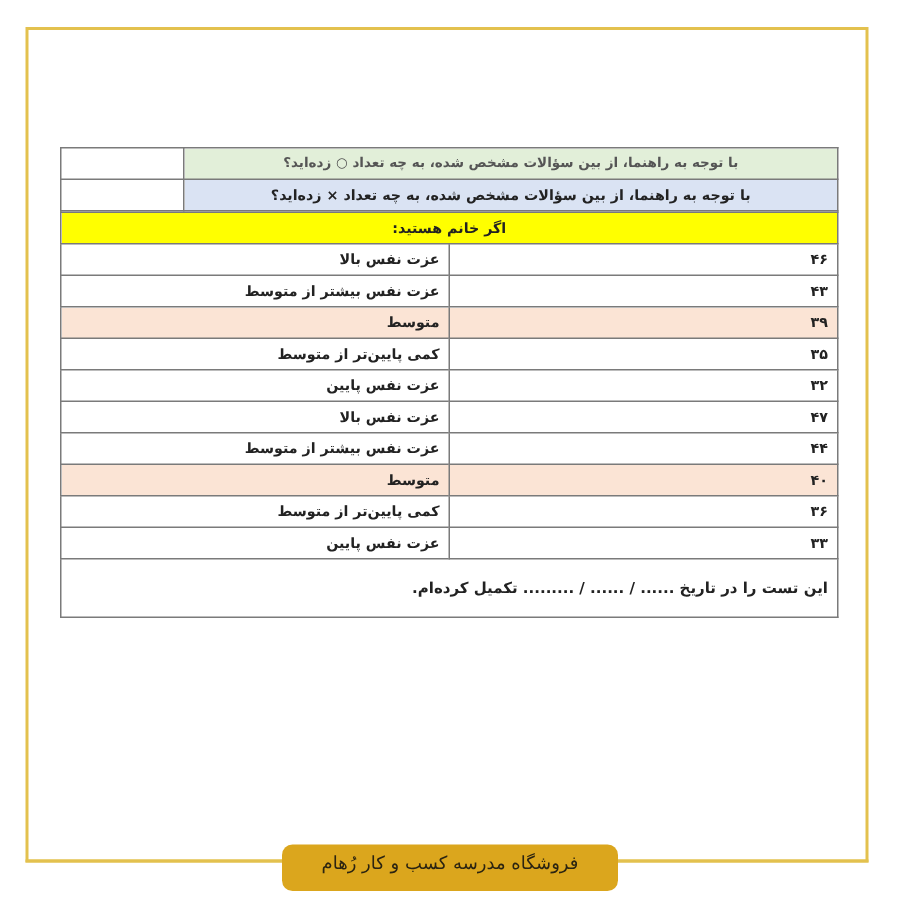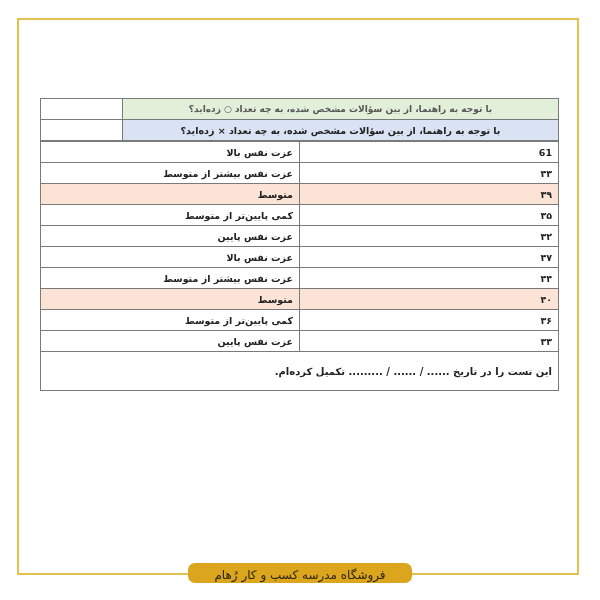--- a/index.html
+++ b/index.html
@@ -16,21 +16,21 @@
   .blue td.q { background: #dae3f3; }
   .orange td.q { background: #fde4a5; }
   .q-row td.ans { background: #ffffff; }
   .head td { background: #f0f0f0; text-align: center; height: 25px; font-weight: normal; font-size: 10px; }
   .yellow td { background: #ffff00; text-align: center; height: 20px; }
   .data td { height: 20px; }
   .data.mid td { background: #fbe4d5; padding-left: 12px; }
   .note td { text-align: right; height: 38px; font-size: 10px; }
   .clip-top { position: absolute; left: 41px; top: 92px; width: 518px; height: 6px; background: #fff; z-index: 2; }
   .badge-line { position: absolute; left: 17px; right: 21px; top: 573px; height: 2px; background: #e3c14e; }
-  .badge { position: absolute; left: 188px; top: 563px; width: 224px; height: 20px;
+  .badge { position: absolute; left: 188px; top: 563px; width: 224px; height: 31px;
            background: #dba61d; border-radius: 7px; color: #2b2411; font-size: 12px;
            text-align: center; line-height: 24px; direction: rtl; }
 </style>
 </head>
 <body>
 
 <div class="frame"></div>
 <div class="clip-top"></div>
 
 <div class="sheet">
@@ -49,22 +49,25 @@
       <td class="ans"></td>
     </tr>
   </tbody>
     </table>
   <table>
     <colgroup>
         <col style="width:259px">
         <col style="width:259px">
       </colgroup>
     <tbody>
+    <tr class="yellow">
+          <td colspan="2">اگر خانم هستید:</td>
+        </tr>
     <tr class="data">
-          <td>61</td>
+          <td>۴۶</td>
           <td>عزت نفس بالا</td>
         </tr>
     <tr class="data">
           <td>۴۳</td>
           <td>عزت نفس بیشتر از متوسط</td>
         </tr>
     <tr class="data mid">
           <td>۳۹</td>
           <td>متوسط</td>
         </tr>

